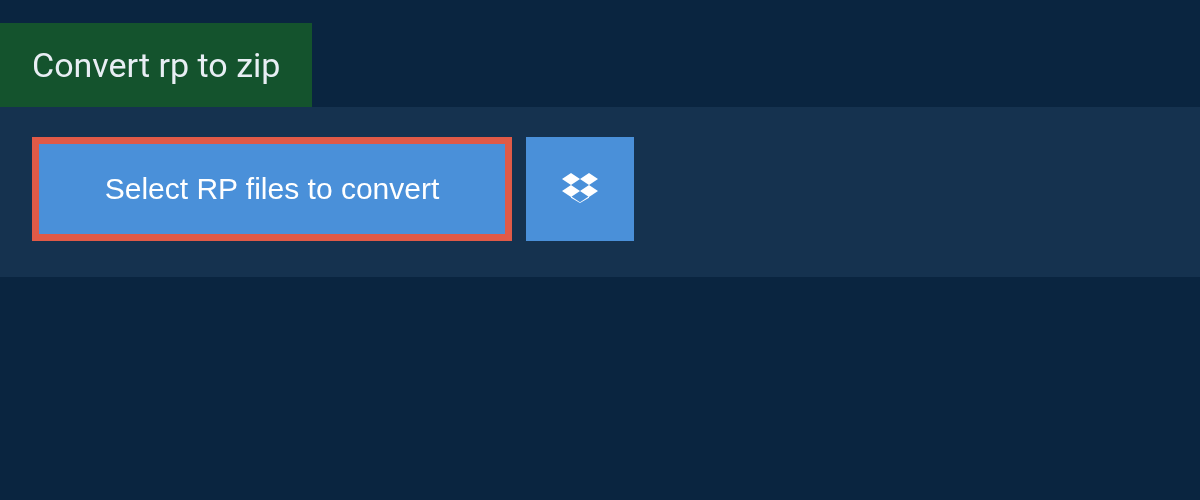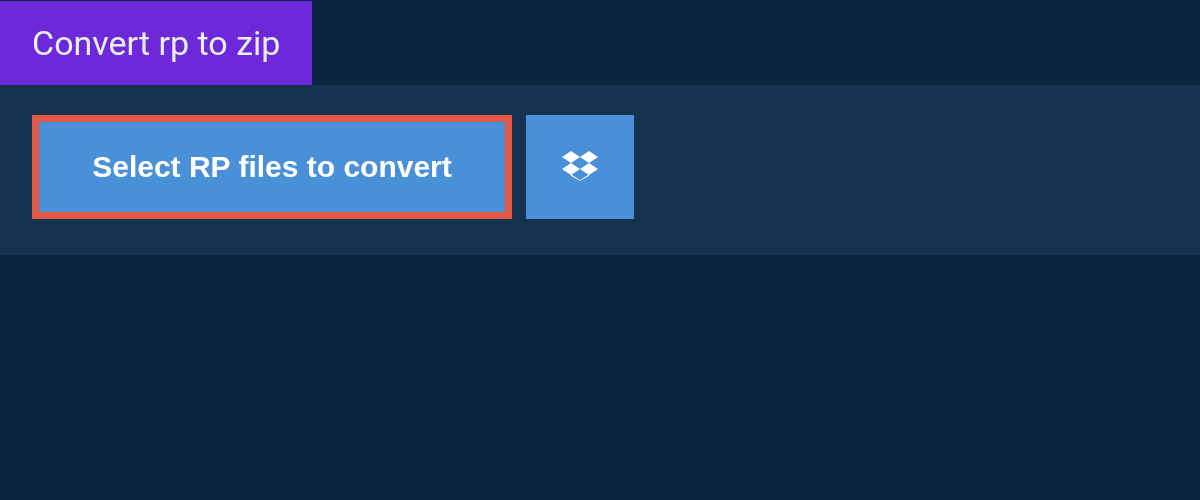--- a/index.html
+++ b/index.html
@@ -8,44 +8,44 @@
       box-sizing: border-box;
     }
     body {
       width: 1200px;
       height: 500px;
       background: #0a2540;
       font-family: -apple-system, BlinkMacSystemFont, "Segoe UI", Roboto, Helvetica, Arial, sans-serif;
       overflow: hidden;
     }
     .tab-header {
-      background: #6d28d9;
+      background: #14532d;
       color: #e8eef4;
       font-size: 34px;
       font-weight: 400;
       padding: 22px 32px;
       display: inline-block;
-      margin-top: 1px;
+      margin-top: 23px;
     }
     .content-panel {
       background: #15324f;
       padding: 30px 32px 36px 32px;
       width: 100%;
     }
     .button-row {
       display: flex;
       gap: 14px;
       align-items: stretch;
     }
     .select-button {
       background: #4a90d9;
       border: 7px solid #e05a47;
       color: #ffffff;
       font-size: 30px;
-      font-weight: 700;
+      font-weight: 400;
       padding: 28px 42px;
       cursor: pointer;
       display: flex;
       align-items: center;
       justify-content: center;
       min-width: 480px;
     }
     .dropbox-button {
       background: #4a90d9;
       border: none;

